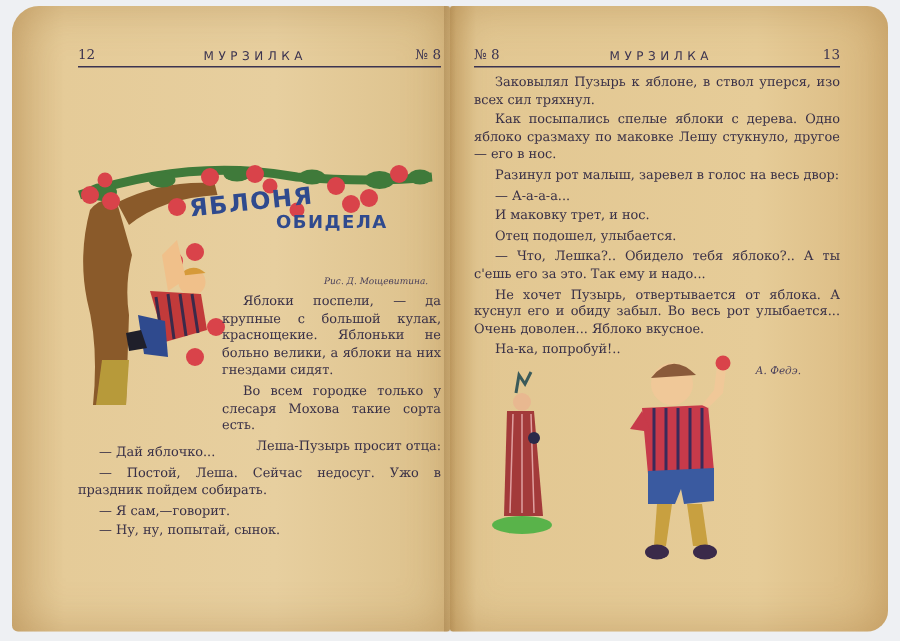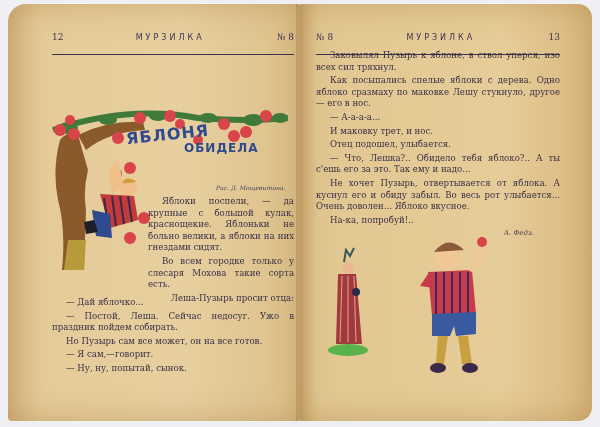--- a/index.html
+++ b/index.html
@@ -2,21 +2,21 @@
 <html><head>
 <meta charset="utf-8">
 <style>
   html, body { margin:0; padding:0; }
   body { width:600px; height:427px; background:#eef0f3; position:relative; overflow:hidden; font-family:"DejaVu Serif", serif; }
   .spread { position:absolute; left:8px; top:4px; width:588px; height:417px; }
   .page { position:absolute; top:0; height:417px; background:#e2c896; box-shadow: inset 0 0 30px rgba(150,100,40,0.35); }
   .page.left { left:0; width:292px; border-radius:18px 2px 2px 4px; background:linear-gradient(90deg,#d7b882 0%,#e5cb98 12%,#e7cf9f 60%,#dcc08a 100%); }
   .page.right { left:292px; width:292px; border-radius:2px 14px 14px 2px; background:linear-gradient(90deg,#cfae74 0%,#e2c792 6%,#e6cc98 70%,#d9b87f 100%); }
   .gutter { position:absolute; left:288px; top:0; width:8px; height:417px; background:linear-gradient(90deg,rgba(120,80,30,0.25),rgba(120,80,30,0) ); }
-  .header { position:absolute; top:24px; height:14px; display:flex; justify-content:space-between; align-items:flex-end; font-size:9px; color:#3b3350; border-bottom:1.4px solid #3b3350; padding-bottom:12px; }
+  .header { position:absolute; top:24px; height:14px; display:flex; justify-content:space-between; align-items:flex-end; font-size:9px; color:#3b3350; border-bottom:1.4px solid #3b3350; padding-bottom:2px; }
   .header .title { letter-spacing:3px; font-family:"DejaVu Sans", sans-serif; font-size:8px; }
   .left .header { left:44px; width:242px; }
   .right .header { left:16px; width:244px; }
   .txt { position:absolute; font-size:8.6px; line-height:11.6px; color:#3a3147; text-align:justify; }
   .txt p { margin:0 0 2px 0; text-indent:14px; }
   .sig { font-style:italic; font-size:7px; text-align:right; color:#4a405a; }
   .caption { position:absolute; font-style:italic; font-size:6px; color:#4a405a; }
   .art-title { position:absolute; font-family:"DejaVu Sans", sans-serif; font-weight:bold; color:#2f4a8e; letter-spacing:1px; }
 </style>
 </head>
@@ -83,36 +83,36 @@
 
     <div class="txt" style="left:140px; top:192px; width:146px;">
       <p>Яблоки поспели, — да крупные с большой кулак, краснощекие. Яблоньки не больно велики, а яблоки на них гнездами сидят.</p>
       <p>Во всем городке только у слесаря Мохова такие сорта есть.</p>
       <p style="text-align:right">Леша-Пузырь просит отца:</p>
     </div>
 
     <div class="txt" style="left:44px; top:293px; width:242px;">
       <p>— Дай яблочко...</p>
       <p>— Постой, Леша. Сейчас недосуг. Ужо в праздник пойдем собирать.</p>
-      <p>Но Пузырь сам все может, он на все готов.</p>
       <p>— Я сам,—говорит.</p>
       <p>— Ну, ну, попытай, сынок.</p>
     </div>
   </div>
 
   <div class="page right">
     <div class="header">
       <span>№ 8</span>
       <span class="title">МУРЗИЛКА</span>
       <span>13</span>
     </div>
 
     <div class="txt" style="left:16px; top:46px; width:244px;">
       <p>Заковылял Пузырь к яблоне, в ствол уперся, изо всех сил тряхнул.</p>
       <p>Как посыпались спелые яблоки с дерева. Одно яблоко сразмаху по маковке Лешу стукнуло, другое— его в нос.</p>
+      <p>Разинул рот малыш, заревел в голос на весь двор:</p>
       <p>— А-а-а-а...</p>
       <p>И маковку трет, и нос.</p>
       <p>Отец подошел, улыбается.</p>
       <p>— Что, Лешка?.. Обидело тебя яблоко?.. А ты с'ешь его за это. Так ему и надо...</p>
       <p>Не хочет Пузырь, отвертывается от яблока. А куснул его и обиду забыл. Во весь рот улыбается... Очень доволен... Яблоко вкусное.</p>
       <p>На-ка, попробуй!..</p>
       <div class="sig" style="margin-right:26px;">А. Федэ.</div>
     </div>
 
     <svg style="position:absolute; left:16px; top:230px;" width="200" height="150" viewBox="0 0 200 150">

